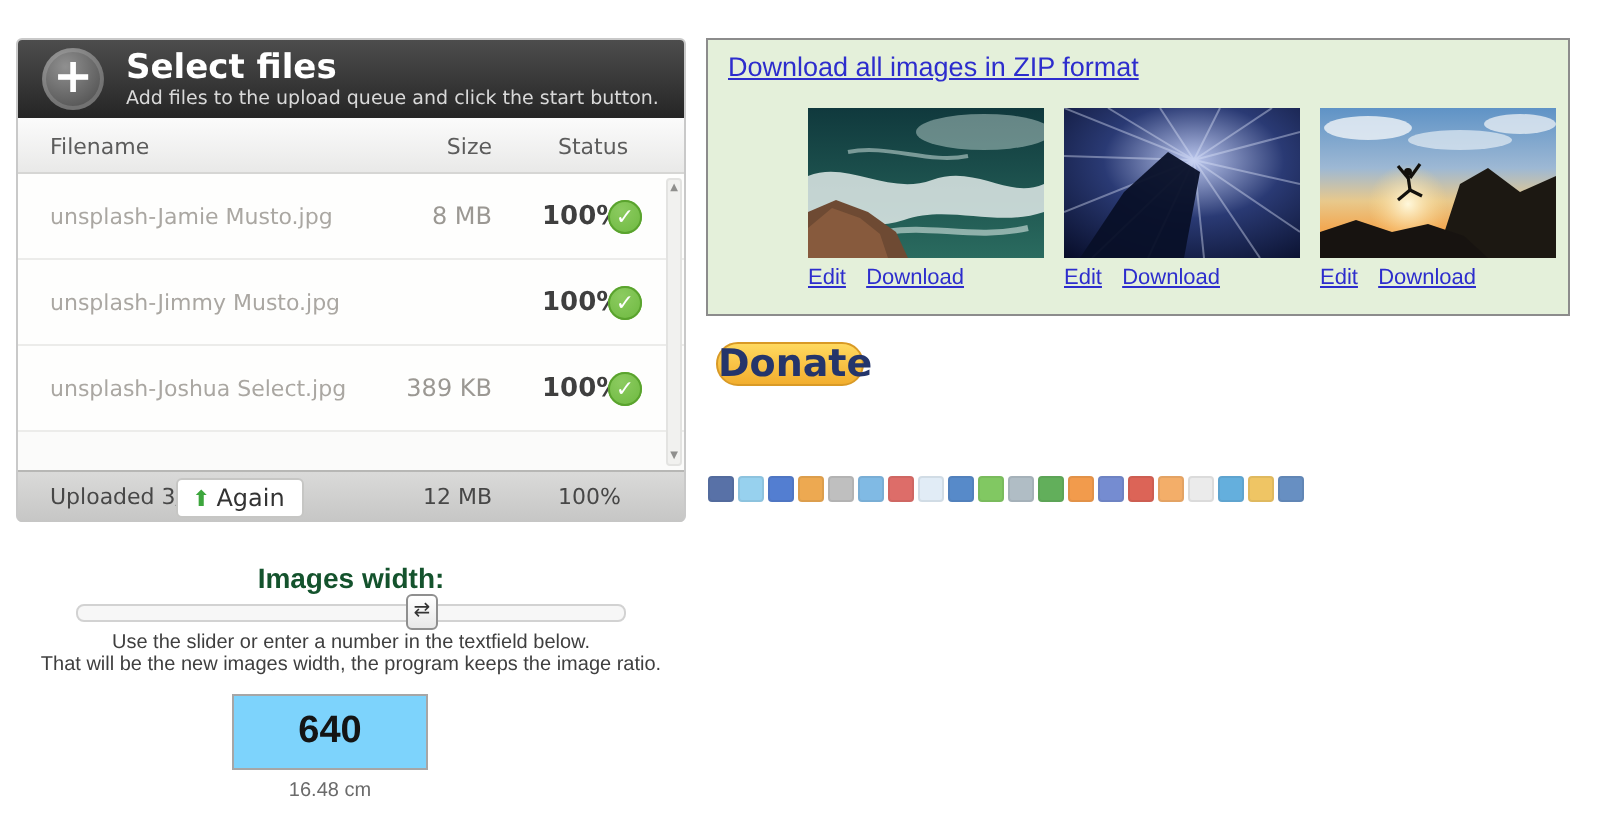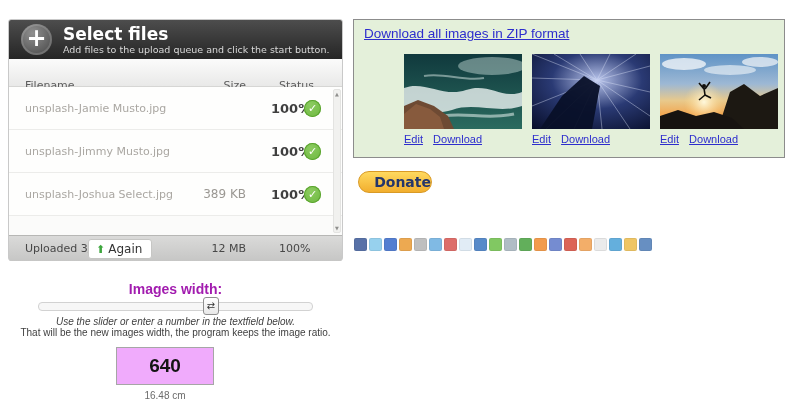--- a/index.html
+++ b/index.html
@@ -15,21 +15,21 @@
   .plus-circle { position:absolute; left:12px; top:4px; width:31px; height:31px; border-radius:50%;
                  background:radial-gradient(circle at 38% 30%, #909090, #5a5a5a 70%);
                  box-shadow:inset 0 0 0 2px rgba(255,255,255,.15);
                  color:#fff; font-size:24px; font-weight:bold; text-align:center; line-height:28px; cursor:pointer; }
   .up-title { position:absolute; left:54px; top:4px; color:#ffffff; font-size:17px; font-weight:bold; }
   .up-subtitle { position:absolute; left:54px; top:24px; color:#d9d9d9; font-size:9.5px; }
 
   .col-header { position:absolute; left:0; top:39px; width:100%; height:28px;
                 background:linear-gradient(#fbfbfb,#e9e9e8); border-bottom:1px solid #d6d6d4;
                 font-size:11px; color:#5c5c5c; }
-  .col-header span { position:absolute; top:20px; }
+  .col-header span { position:absolute; top:8px; }
   .col-filename { left:16px; }
   .col-size { left:172px; width:65px; text-align:right; }
   .col-status { left:270px; }
 
   .file-list { position:absolute; left:0; top:67px; width:100%; height:148px; background:#fbfbfa; }
   .file-row { position:absolute; left:0; width:100%; height:43px; background:#fefefd;
               border-bottom:1px solid #ececea; }
   .file-row .fname { position:absolute; left:16px; top:0; width:150px; line-height:43px;
                      font-size:11px; color:#aaa7a2; white-space:nowrap; overflow:hidden; }
   .file-row .fsize { position:absolute; left:172px; top:0; width:65px; line-height:43px;
@@ -65,42 +65,42 @@
               text-decoration:underline; cursor:pointer; }
   .thumb-item { position:absolute; top:34px; width:118px;padding-left:40px; }
   .thumb-item svg { display:block; width:118px; height:75px; }
   .thumb-links { position:relative; margin-top:4px; height:14px; font-size:11px; }
   .thumb-links .edit-link { position:absolute; left:0; color:#2d2dcd; text-decoration:underline; cursor:pointer; }
   .thumb-links .dl-link { position:absolute; right:0; color:#2d2dcd; text-decoration:underline; cursor:pointer; }
 
   
   .donate-btn { position:absolute; left:358px; top:171px; width:74px; height:22px; border-radius:11px;
                 background:linear-gradient(#ffd95f,#f2ae2e); border:1px solid #d99a26;
-                color:#24356b; font-weight:bold; font-size:14px; text-align:right; line-height:20px;
+                color:#24356b; font-weight:bold; font-size:19px; text-align:left; line-height:20px;
                 font-family:"DejaVu Sans", sans-serif; cursor:pointer; }
 
   
   #share-row { position:absolute; left:354px; top:238px; display:flex; gap:2px; }
   .share-icon { width:13px; height:13px; border-radius:2px; opacity:.85; cursor:pointer;
                 box-shadow:inset 0 0 0 1px rgba(0,0,0,.08); }
 
   
   .resize-heading { position:absolute; left:38px; top:281px; width:275px; text-align:center;
-                    font-size:14px; font-weight:bold; color:#a21caf; }
+                    font-size:14px; font-weight:bold; color:#14532d; }
   .slider-track { position:absolute; left:38px; top:302px; width:275px; height:9px;
                   background:#f7f7f7; border:1px solid #d2d2d2; border-radius:4px; cursor:pointer; }
   .slider-handle { position:absolute; left:203px; top:297px; width:16px; height:18px;
                    background:linear-gradient(#ffffff,#e8e8e8); border:1px solid #8f8f8f; border-radius:3px;
                    text-align:center; font-size:10px; line-height:16px; color:#333; cursor:grab; }
   .help-line1 { position:absolute; left:13px; top:316px; width:325px; text-align:center;
-                font-size:10px; color:#3f3f3f;font-style:italic; }
+                font-size:10px; color:#3f3f3f; }
   .help-line2 { position:absolute; left:13px; top:327px; width:325px; text-align:center;
                 font-size:10px; color:#3f3f3f; }
   .width-input { position:absolute; left:116px; top:347px; width:98px; height:38px;
-                 border:1px solid #a6a6a6; background:#f0abfc; text-align:center;
+                 border:1px solid #a6a6a6; background:#7dd3fc; text-align:center;
                  font-size:19px; font-weight:bold; color:#141414; font-family:"Liberation Sans", sans-serif; }
   .cm-label { position:absolute; left:116px; top:390px; width:98px; text-align:center;
               font-size:10px; color:#6b6b6b; }
 </style>
 </head>
 <body>
 
 <div id="screen">
 
   <div id="uploader">
@@ -112,20 +112,21 @@
 
     <div class="col-header">
       <span class="col-filename">Filename</span>
       <span class="col-size">Size</span>
       <span class="col-status">Status</span>
     </div>
 
     <div class="file-list">
       <div class="file-row" style="top:0">
         <span class="fname">unsplash-Jamie Musto.jpg</span>
+        <span class="fsize">8 MB</span>
         <span class="fpct">100%</span>
         <span class="check-badge">✓</span>
       </div>
       <div class="file-row" style="top:43px">
         <span class="fname">unsplash-Jimmy Musto.jpg</span>
         <span class="fpct">100%</span>
         <span class="check-badge">✓</span>
       </div>
       <div class="file-row" style="top:86px">
         <span class="fname">unsplash-Joshua Select.jpg</span>

